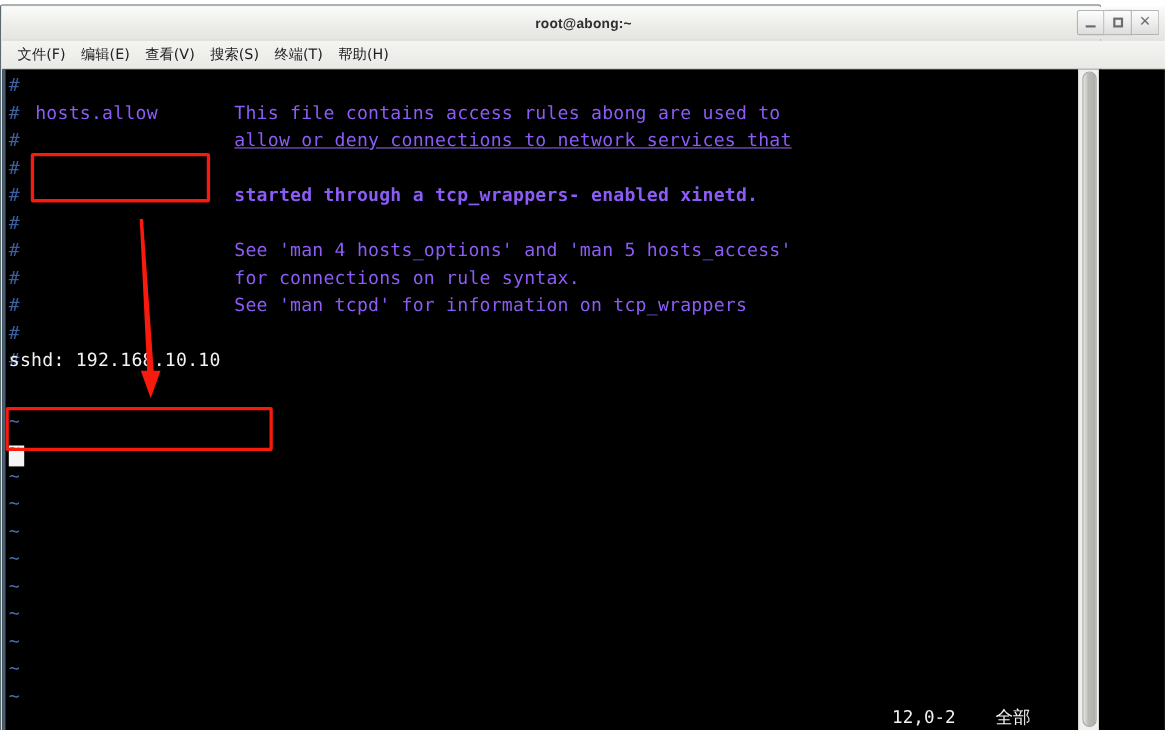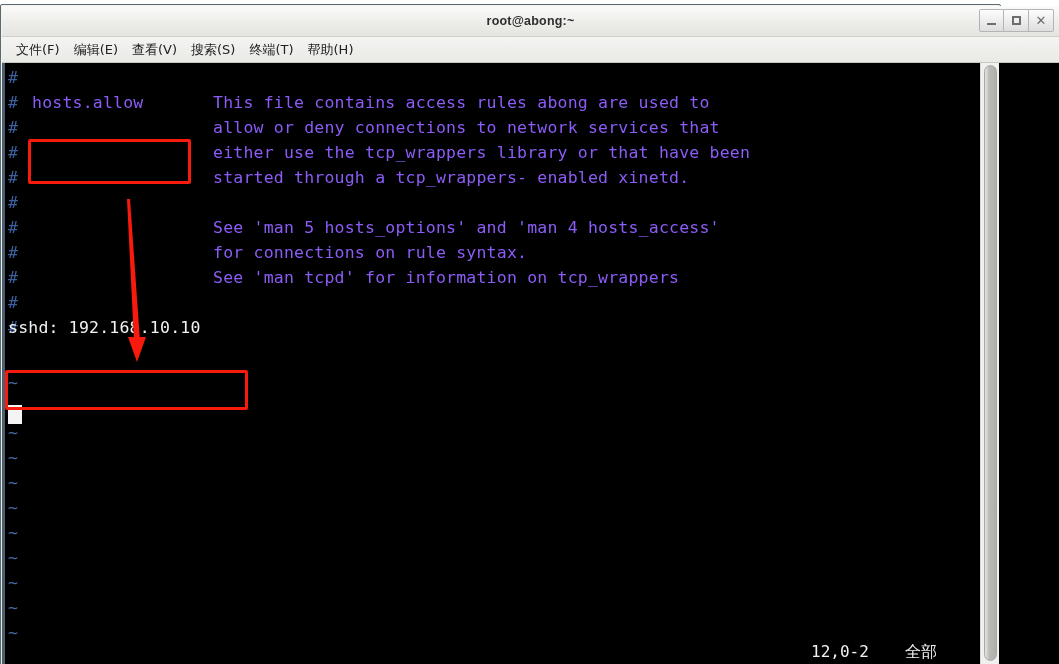--- a/index.html
+++ b/index.html
@@ -294,25 +294,24 @@
       <div class="tline hash" style="top:127px;">#</div>
       <div class="tline hash" style="top:152px;">#</div>
       <div class="tline hash" style="top:177px;">#</div>
       <div class="tline hash" style="top:202px;">#</div>
       <div class="tline hash" style="top:227px;">#</div>
       <div class="tline hash" style="top:252px;">#</div>
 
       <div class="tline body-text" style="top:27px; left:27px;">hosts.allow</div>
 
       <div class="tline body-text" style="top:27px;">This file contains access rules abong are used to</div>
-      <div class="tline body-text" style="top:52px;">allow or deny connections to network services that</div>
-      <div class="tline body-text" style="top:77px;">either use the tcp_wrappers library or that have been</div>
-      <div class="tline body-text" style="top:102px;">started through a tcp_wrappers- enabled xinetd.</div>
+      <div class="tline body-text" style="top:52px;text-decoration:underline;">allow or deny connections to network services that</div>
+      <div class="tline body-text" style="top:102px;font-weight:bold;">started through a tcp_wrappers- enabled xinetd.</div>
       <div class="tline body-text" style="top:127px;"></div>
-      <div class="tline body-text" style="top:152px;">See 'man 5 hosts_options' and 'man 4 hosts_access'</div>
+      <div class="tline body-text" style="top:152px;">See 'man 4 hosts_options' and 'man 5 hosts_access'</div>
       <div class="tline body-text" style="top:177px;">for connections on rule syntax.</div>
       <div class="tline body-text" style="top:202px;">See 'man tcpd' for information on tcp_wrappers</div>
 
       <div class="tline entry-line" style="top:252px;">sshd: 192.168.10.10</div>
 
       <div id="cursor-block"></div>
 
       <div class="tline tilde" style="top:307px;">~</div>
       <div class="tline tilde" style="top:332px;">~</div>
       <div class="tline tilde" style="top:357px;">~</div>

